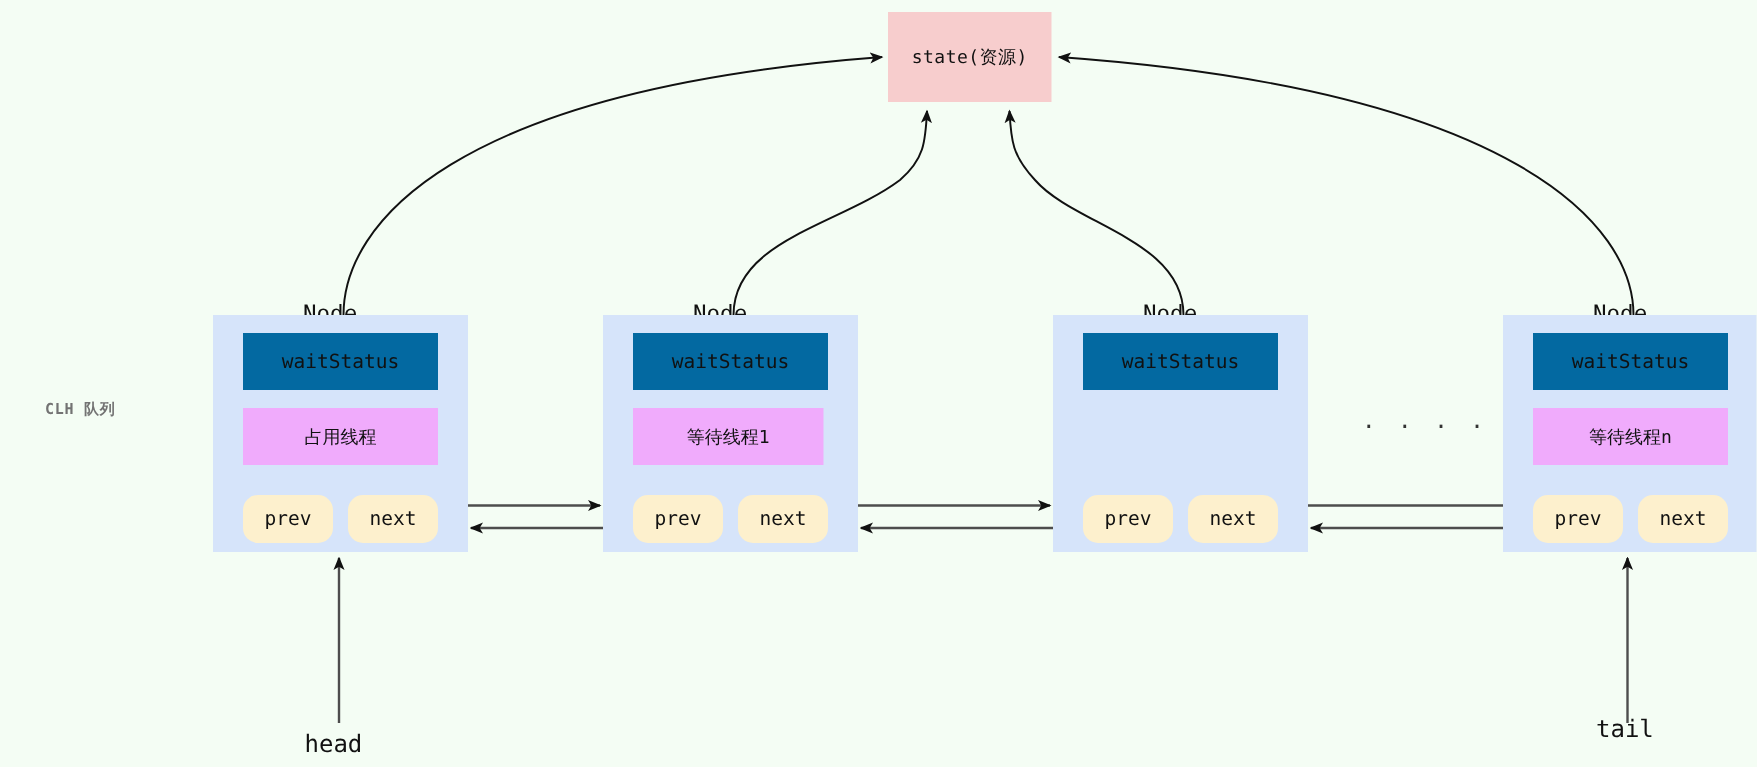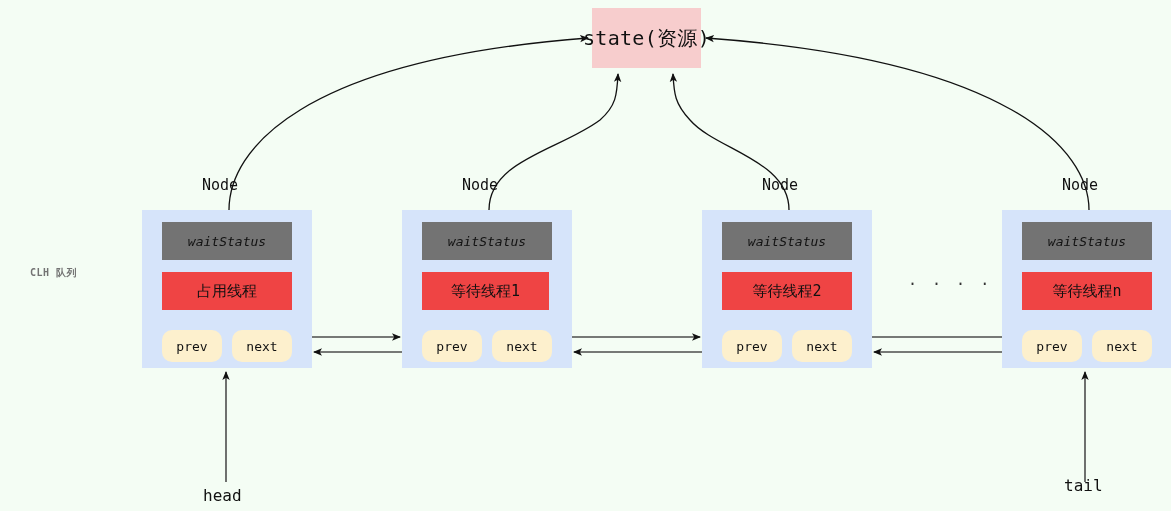--- a/index.html
+++ b/index.html
@@ -10,47 +10,47 @@
     overflow:hidden;
     position:relative;
   }
   #canvas{position:absolute;left:0;top:0;width:1171px;height:511px;}
   svg.wires{position:absolute;left:0;top:0;width:1171px;height:511px;pointer-events:none;}
 
   .state-box{
     position:absolute;
     background:#f7cdcd;
     display:flex;align-items:center;justify-content:center;
-    font-size:20px;color:#111;letter-spacing:.3px;
+    font-size:12px;color:#111;letter-spacing:.3px;
     white-space:nowrap;
   }
 
   .queue-label{
     position:absolute;
     font-size:10px;color:#737373;white-space:nowrap;
     font-weight:600;letter-spacing:.5px;
   }
 
   .node{
     position:absolute;
     background:#d6e4fa;
     box-sizing:border-box;
   }
   .node-label{
     position:absolute;
-    font-size:15px;color:#111;white-space:nowrap;
+    font-size:15px;color:#111;white-space:nowrap;margin-top:24px;
   }
   .slot{
     position:absolute;
     display:flex;align-items:center;justify-content:center;
     font-size:13px;color:#111;white-space:nowrap;
     box-sizing:border-box;
   }
-  .slot.waitstatus{background:#737373;font-style:italic;}
-  .slot.thread{background:#ef4444;font-size:15px;}
+  .slot.waitstatus{background:#0369a1;}
+  .slot.thread{background:#f0abfc;font-size:12px;}
   .slot.ptr{background:#fdf0cd;font-size:13px;border-radius:10px;}
 
   .dots{
     position:absolute;
     font-size:15px;color:#333;letter-spacing:3px;white-space:nowrap;
   }
   .endlabel{
     position:absolute;
     font-size:16px;color:#111;white-space:nowrap;
   }
@@ -109,21 +109,20 @@
   <div class="node" style="left:402px;top:210px;width:170px;height:158px;">
     <div class="slot waitstatus" style="left:20px;top:12px;width:130px;height:38px;">waitStatus</div>
     <div class="slot thread" style="left:20px;top:62px;width:127px;height:38px;">等待线程1</div>
     <div class="slot ptr" style="left:20px;top:120px;width:60px;height:32px;">prev</div>
     <div class="slot ptr" style="left:90px;top:120px;width:60px;height:32px;">next</div>
   </div>
 
   <div class="node-label" style="left:762px;top:176px;">Node</div>
   <div class="node" style="left:702px;top:210px;width:170px;height:158px;">
     <div class="slot waitstatus" style="left:20px;top:12px;width:130px;height:38px;">waitStatus</div>
-    <div class="slot thread" style="left:20px;top:62px;width:130px;height:38px;">等待线程2</div>
     <div class="slot ptr" style="left:20px;top:120px;width:60px;height:32px;">prev</div>
     <div class="slot ptr" style="left:90px;top:120px;width:60px;height:32px;">next</div>
   </div>
 
   <div class="dots" style="left:908px;top:271px;">. . . . . . .</div>
 
   <div class="node-label" style="left:1062px;top:176px;">Node</div>
   <div class="node" style="left:1002px;top:210px;width:170px;height:158px;">
     <div class="slot waitstatus" style="left:20px;top:12px;width:130px;height:38px;">waitStatus</div>
     <div class="slot thread" style="left:20px;top:62px;width:130px;height:38px;">等待线程n</div>

